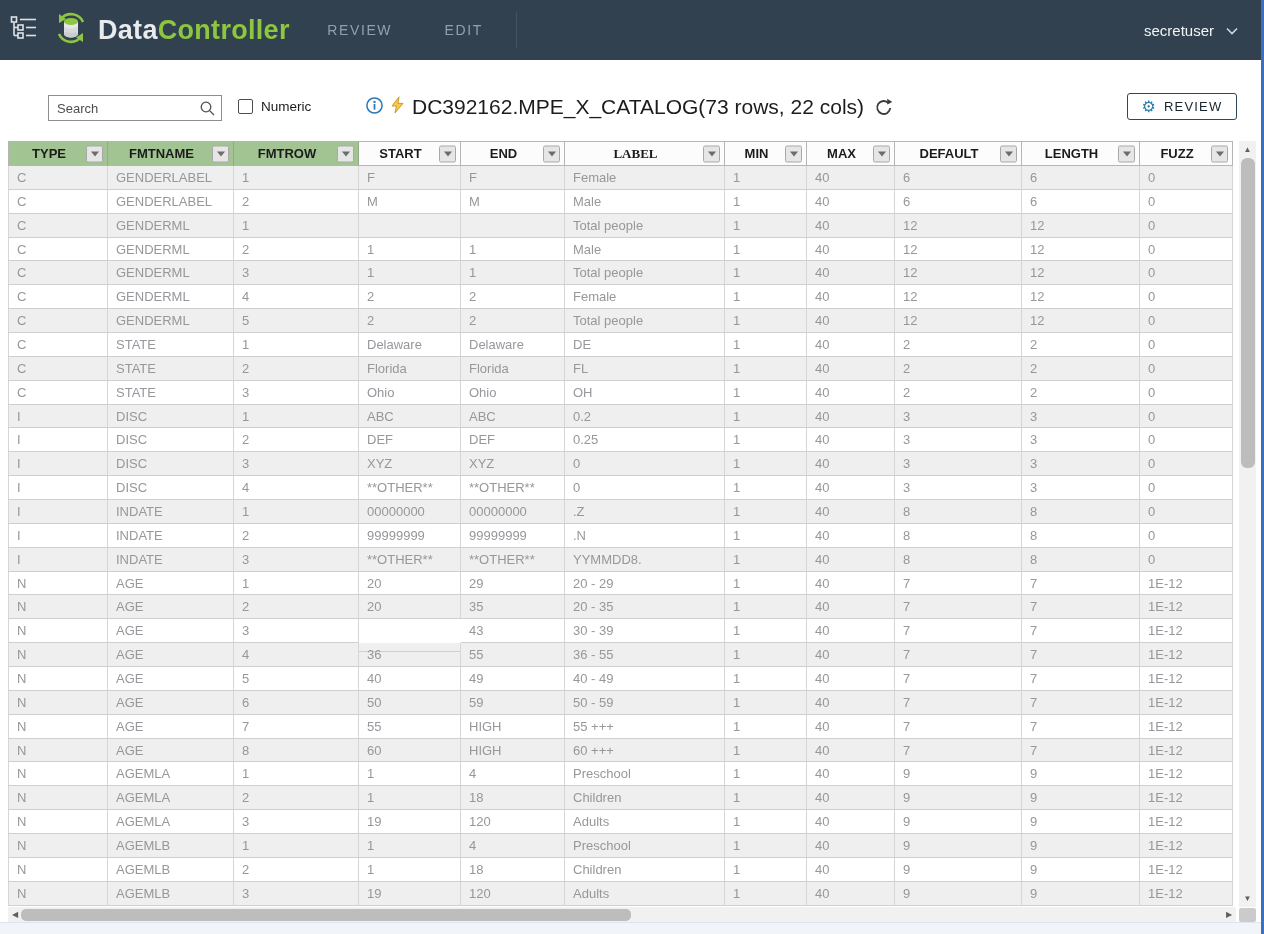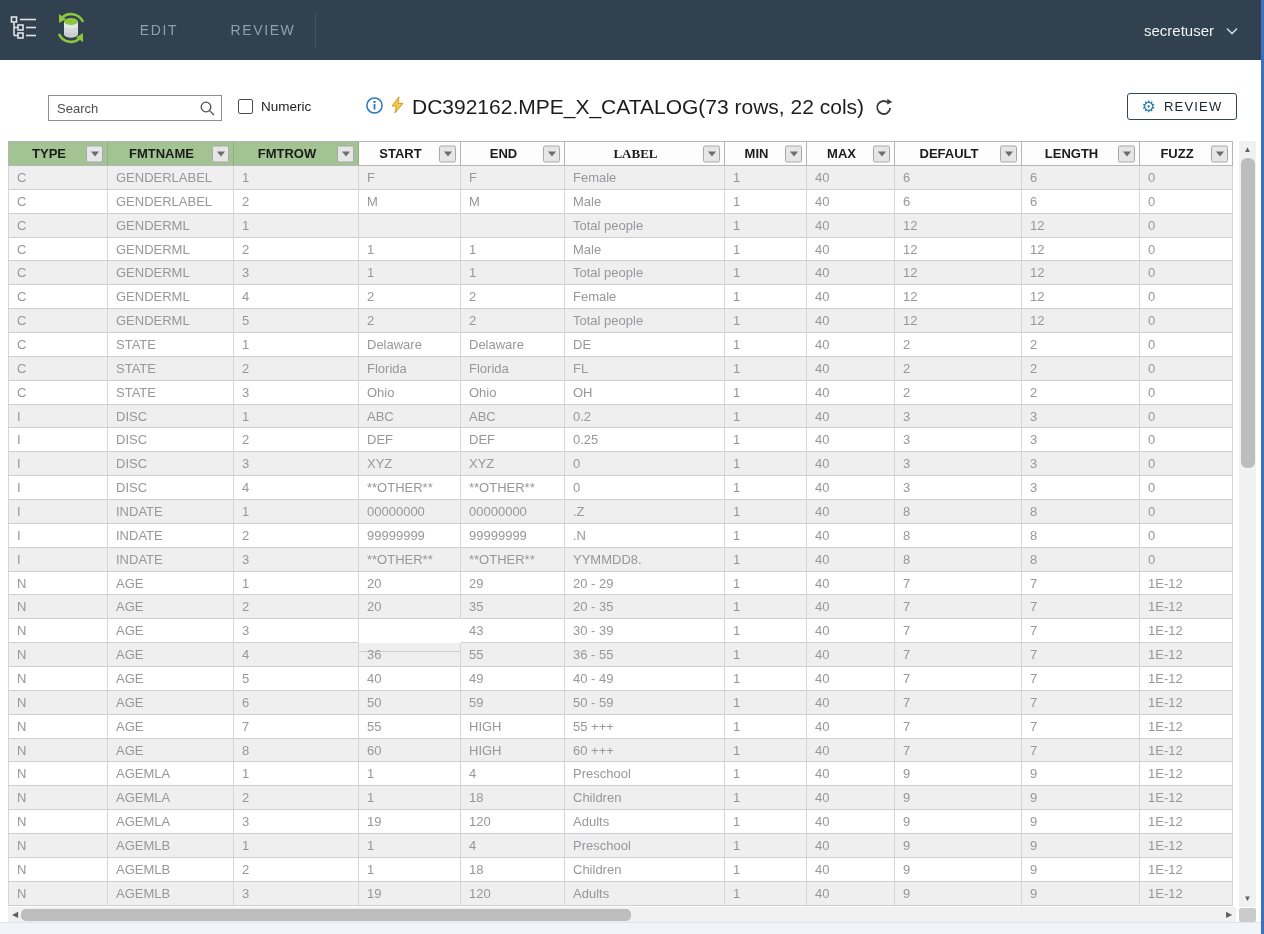--- a/index.html
+++ b/index.html
@@ -117,24 +117,25 @@
         <polygon points="6,4 6,13 13,9" fill="#8dc63f"></polygon>
         <path d="M 6 24 A 13 13 0 0 0 28 27" fill="none" stroke="#8dc63f" stroke-width="2.6"></path>
         <polygon points="30,23 30,32 23,27.5" fill="#8dc63f"></polygon>
         <path d="M11 12 v12 a7 3.4 0 0 0 14 0 v-12" fill="#dfe3e5"></path>
         <ellipse cx="18" cy="24" rx="7" ry="3.4" fill="#c9ced1"></ellipse>
         <ellipse cx="18" cy="19.5" rx="7" ry="3.4" fill="#d6dadc"></ellipse>
         <ellipse cx="18" cy="15" rx="7" ry="3.4" fill="#e4e8ea"></ellipse>
         <ellipse cx="18" cy="11.5" rx="7" ry="3.4" fill="#8dc63f"></ellipse>
       </svg>
     </span>
+    <span class="logo-text"><span>Data</span><span class="green">Controller</span></span>
   </div>
   <div class="tabs">
+    <div class="tab">REVIEW</div>
     <div class="tab">EDIT</div>
-    <div class="tab">REVIEW</div>
   </div>
   <div class="vdiv"></div>
   <div class="userbox">
     <span class="username">secretuser</span>
     <span>
       <svg width="12" height="8" viewBox="0 0 12 8" fill="none" stroke="#cfd6dc" stroke-width="1.6">
         <polyline points="1,1.5 6,6.5 11,1.5"></polyline>
       </svg>
     </span>
   </div>

